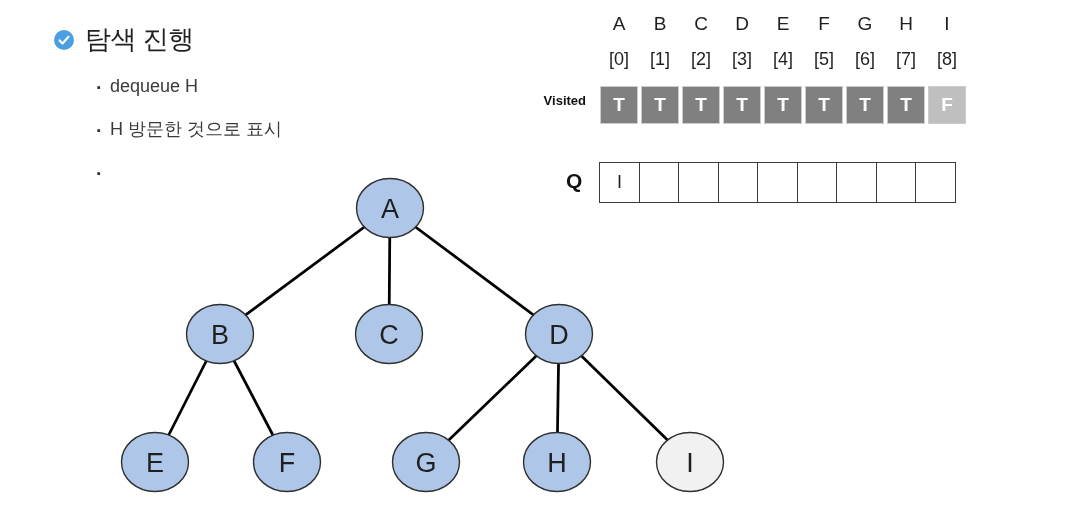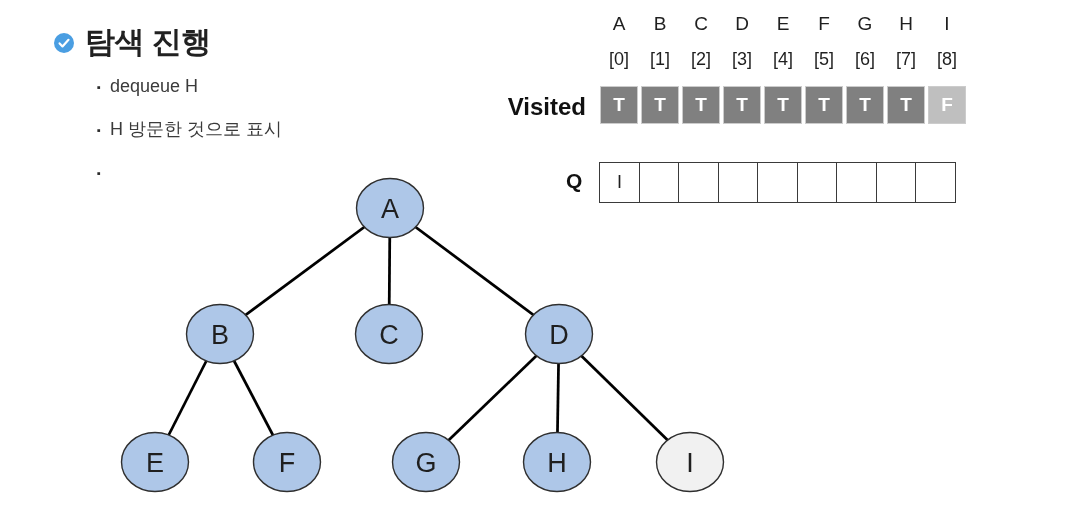--- a/index.html
+++ b/index.html
@@ -4,36 +4,36 @@
 <style>
   html,body{margin:0;padding:0;background:#ffffff;}
   .stage{
     position:relative;width:1080px;height:506px;background:#ffffff;
     font-family:"Liberation Sans","DejaVu Sans",sans-serif;overflow:hidden;
   }
   .tree-svg{position:absolute;left:0;top:0;width:1080px;height:506px;}
 
   .title-row{position:absolute;left:54px;top:22px;display:flex;align-items:center;gap:11px;}
   .check-icon svg{width:20px;height:20px;display:block;}
-  .title-text{font-size:30px;font-weight:bold;color:#212121;letter-spacing:-0.5px;}
+  .title-text{font-size:26px;font-weight:normal;color:#212121;letter-spacing:-0.5px;}
 
   .bullets{position:absolute;left:97px;top:72px;display:flex;flex-direction:column;gap:15px;}
   .bullet-item{display:flex;align-items:center;font-size:18px;color:#3a3a3a;line-height:28px;}
   .bullet-marker{font-size:11px;color:#2b2b2b;margin-right:9px;position:relative;top:1px;}
 
   .grid9{position:absolute;left:600px;width:366px;display:grid;
          grid-template-columns:repeat(9,38px);column-gap:3px;text-align:center;}
   .letters-row{top:13px;font-size:19px;color:#1f1f1f;}
   .indices-row{top:49px;font-size:18px;color:#1f1f1f;}
   .visited-row{top:86px;}
   .v-cell{height:38px;display:flex;align-items:center;justify-content:center;
           color:#ffffff;font-weight:bold;font-size:19px;
           border:1px solid #cccccc;box-sizing:border-box;}
   .visited-label{position:absolute;left:458px;top:93px;width:128px;text-align:right;
-                 font-weight:bold;font-size:24px;color:#111111;}
+                 font-weight:bold;font-size:13px;color:#111111;}
 
   .q-label{position:absolute;left:566px;top:169px;font-weight:bold;font-size:21px;color:#111111;}
   .q-row{position:absolute;left:599px;top:162px;display:flex;}
   .q-cell{width:41px;height:41px;border:1.5px solid #3a3a3a;box-sizing:border-box;
           margin-left:-1.5px;display:flex;align-items:center;justify-content:center;
           font-size:18px;color:#1f1f1f;background:#ffffff;}
   .q-cell:first-child{margin-left:0;}
 </style>
 </head>
 <body>

